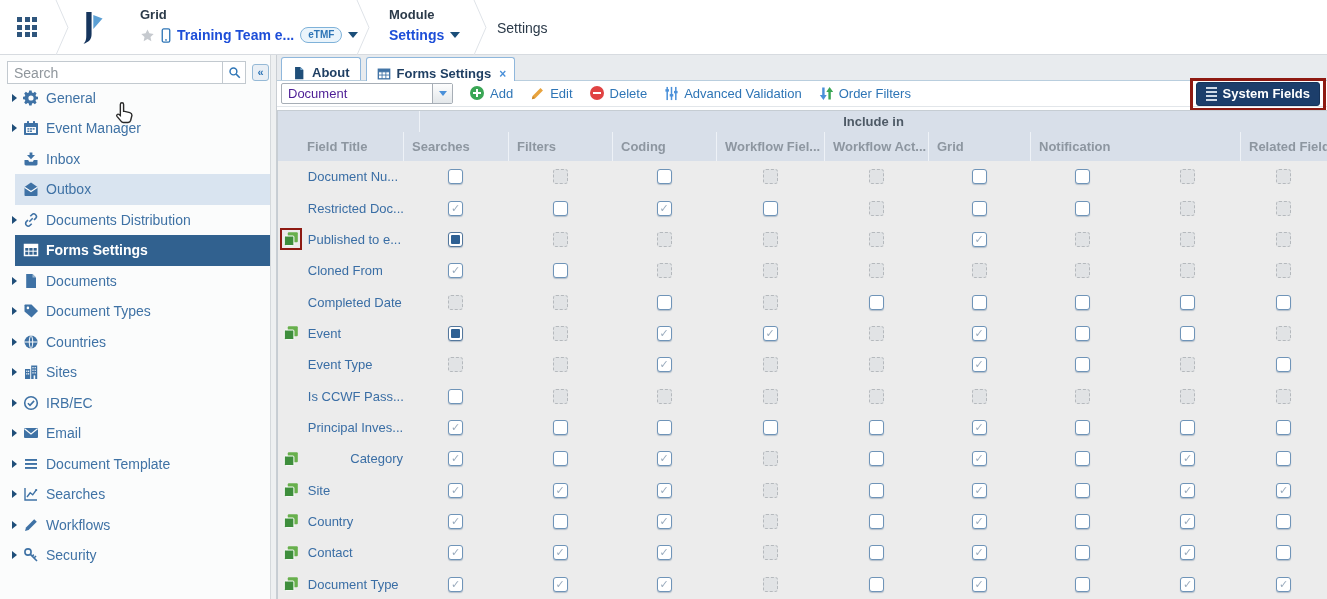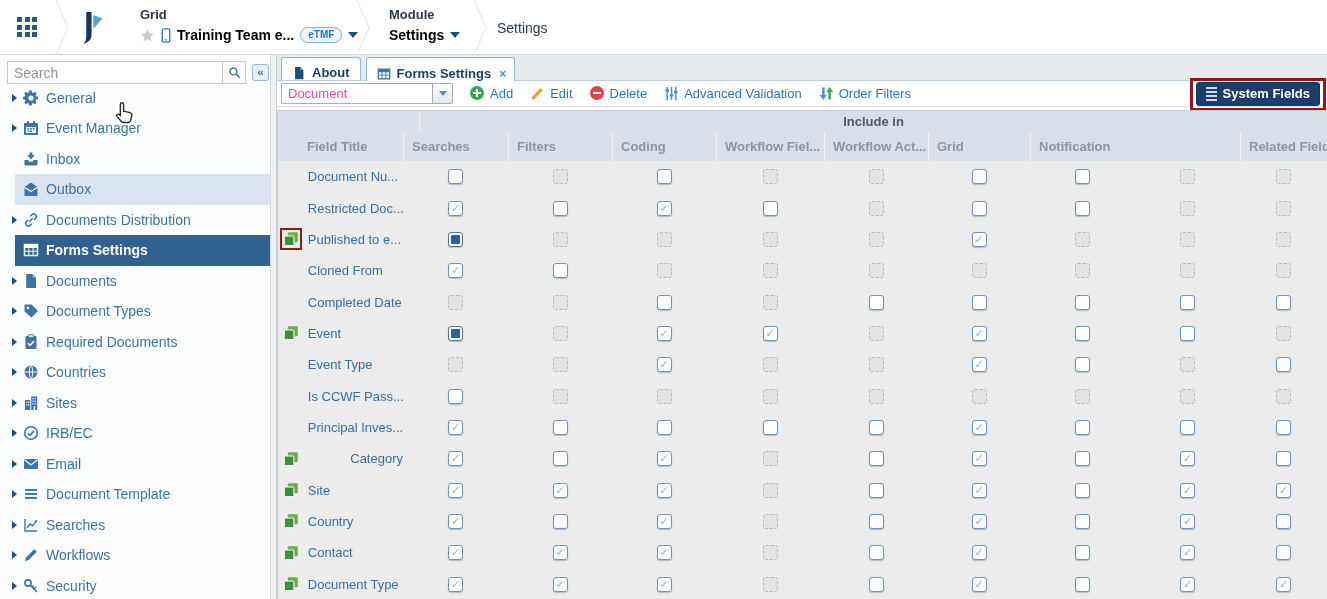--- a/index.html
+++ b/index.html
@@ -9,21 +9,21 @@
 
   
   .tophdr { position:absolute; left:0; top:0; width:1327px; height:55px; background:#fff; border-bottom:1px solid #d7dbe0; }
   .waffle { position:absolute; left:17px; top:17px; width:22px; height:22px; display:grid; grid-template-columns:repeat(3,5px); grid-template-rows:repeat(3,5px); gap:2.5px; cursor:pointer; }
   .waffle i { background:#2f567d; }
   .crumb-sep { position:absolute; top:0; }
   .logo { position:absolute; left:76px; top:8px; }
   .hdr-block { position:absolute; top:7px; }
   .hdr-label { font-size:13px; color:#2b3a49; font-weight:bold; }
   .hdr-row { display:flex; align-items:center; margin-top:5px; gap:6px; cursor:pointer; }
-  .hdr-value { font-size:14px; font-weight:bold; color:#000000; white-space:nowrap; }
+  .hdr-value { font-size:14px; font-weight:bold; color:#1d4ed8; white-space:nowrap; }
   .pill { font-size:10px; font-weight:bold; color:#2e75b6; background:#eaf4fb; border:1px solid #7fb2d9; border-radius:9px; padding:1px 7px 2px; }
   .caret-down { width:0; height:0; border-left:5px solid transparent; border-right:5px solid transparent; border-top:6px solid #1b4e79; }
   .page-title { position:absolute; left:497px; top:20px; font-size:14px; color:#2b3a49; }
 
   
   .sidebar { position:absolute; left:0; top:55px; width:270px; height:544px; background:#fbfcfc; overflow:hidden; }
   .search-wrap { position:absolute; left:7px; top:6px; width:239px; height:23px; background:#fff; border:1px solid #c2c9cf; display:flex; }
   .search-input { flex:1; border:0; outline:none; font-size:14px; color:#3a4a58; padding:0 6px; font-family:inherit; background:transparent; }
   .search-input::placeholder { color:#8f969c; }
   .search-btn { width:23px; border-left:1px solid #c2c9cf; display:flex; align-items:center; justify-content:center; color:#2e75b6; cursor:pointer; background:#fff; }
@@ -47,21 +47,21 @@
   .tabstrip { position:absolute; left:0; top:0; width:100%; height:26px; background:#e8ebee; border-bottom:1px solid #b9cede; display:flex; align-items:flex-end; padding-left:4px; }
   .tab { height:23px; background:#fff; border:1px solid #8fb7dc; border-bottom:none; border-radius:3px 3px 0 0; display:flex; align-items:flex-end; gap:6px; padding:0 10px; margin-right:5px; cursor:pointer; position:relative; }
   .tab-label { font-size:13px; font-weight:bold; color:#1f3f63; white-space:nowrap; }
   .tab.active { height:24px; margin-bottom:-1px; z-index:2; }
   .tab-close { color:#4a90d9; font-size:12px; font-weight:bold; margin:-8px -2px 0 2px; cursor:pointer; }
   .tab .t-icon { display:inline-flex; width:14px; height:14px; }
   .tab .t-icon svg { width:14px; height:14px; }
 
   .toolbar { position:absolute; left:0; top:26px; width:100%; height:26px; background:#fff; border-bottom:1px solid #e2e6ea; display:flex; align-items:center; }
   .entity-dd { position:relative; margin-left:4px; width:172px; height:21px; border:1px solid #a7aeb6; border-radius:2px; display:flex; align-items:center; cursor:pointer; background:#fff; }
-  .entity-dd .dd-text { flex:1; font-size:13px; color:#ec4899; padding-left:6px; }
+  .entity-dd .dd-text { flex:1; font-size:13px; color:#4c1d95; padding-left:6px; }
   .entity-dd .dd-btn { width:20px; height:100%; border-left:1px solid #a7aeb6; background:linear-gradient(#fdfdfd,#e3e7ea); display:flex; align-items:center; justify-content:center; }
   .dd-chev { width:0; height:0; border-left:4px solid transparent; border-right:4px solid transparent; border-top:5px solid #4a90d9; }
   .tb-btn { display:flex; align-items:center; gap:5px; margin-left:17px; cursor:pointer; }
   .tb-btn .b-icon { display:inline-flex; width:15px; height:15px; }
   .tb-btn .b-icon svg { width:15px; height:15px; }
   .tb-label { font-size:13px; color:#2e75b6; white-space:nowrap; }
   .circle-ic { width:14px; height:14px; border-radius:50%; position:relative; }
   .circle-ic.green { background:#3aa655; }
   .circle-ic.red { background:#e04343; }
   .circle-ic::before,.circle-ic.plus::after { content:""; position:absolute; background:#fff; }
@@ -265,33 +265,20 @@
               <circle cx="4.9" cy="4.9" r="1.3" fill="#fbfcfc"></circle>
             </svg>
           </span>
           <span class="nv-label">Document Types</span>
         </div>
         <div class="nav-item">
           <span class="arrow-box">
             <span class="tri-right"></span>
           </span>
           <span class="nv-icon">
-            <svg viewBox="0 0 16 16" fill="currentColor">
-              <rect x="2.5" y="2" width="11" height="13" rx="1"></rect>
-              <rect x="5.3" y=".8" width="5.4" height="2.6" rx=".6" fill="#fbfcfc" stroke="currentColor" stroke-width="1"></rect>
-              <path d="M5 9.2l2.1 2.1 4-4.3" stroke="#fbfcfc" stroke-width="1.6" fill="none"></path>
-            </svg>
-          </span>
-          <span class="nv-label">Required Documents</span>
-        </div>
-        <div class="nav-item">
-          <span class="arrow-box">
-            <span class="tri-right"></span>
-          </span>
-          <span class="nv-icon">
             <svg viewBox="0 0 16 16">
               <circle cx="8" cy="8" r="6.5" fill="currentColor"></circle>
               <path d="M1.5 8h13M8 1.5c-2.3 1.9-2.3 11.1 0 13M8 1.5c2.3 1.9 2.3 11.1 0 13" stroke="#fbfcfc" stroke-width="1" fill="none"></path>
             </svg>
           </span>
           <span class="nv-label">Countries</span>
         </div>
         <div class="nav-item">
           <span class="arrow-box">
             <span class="tri-right"></span>

